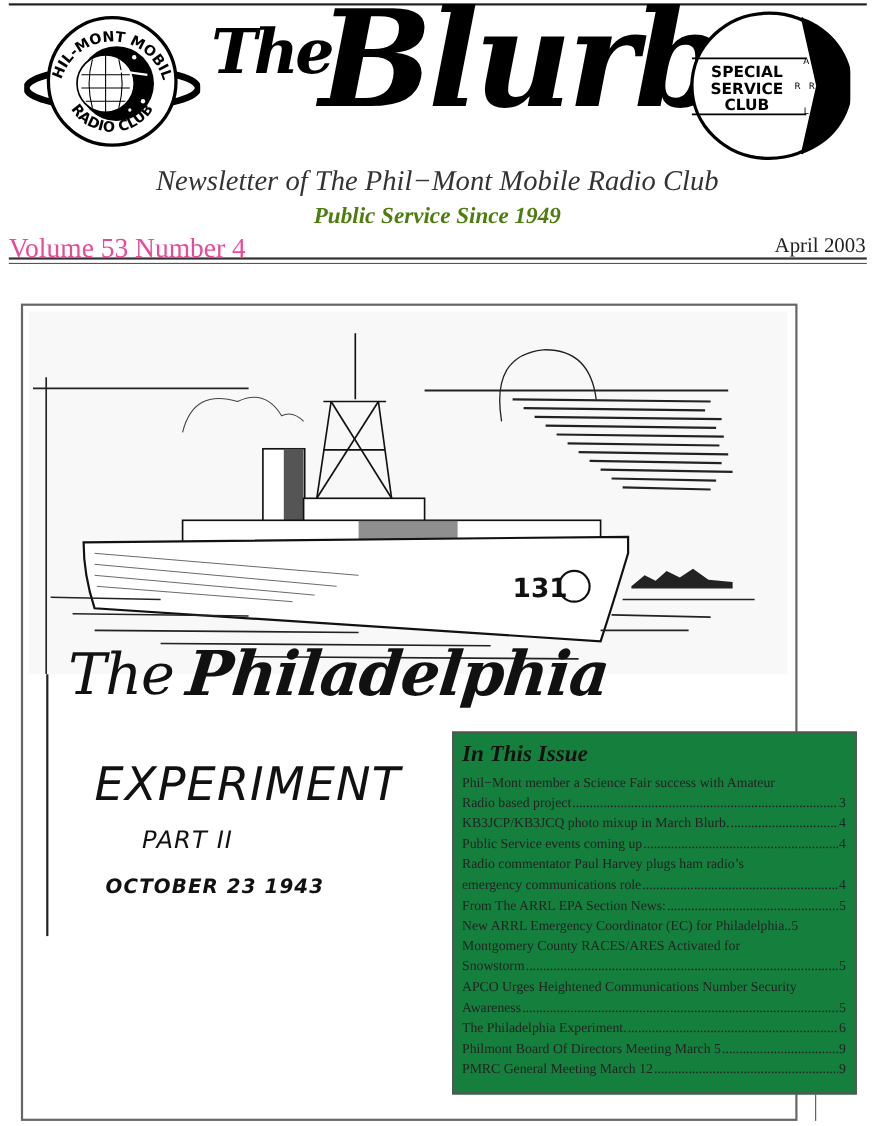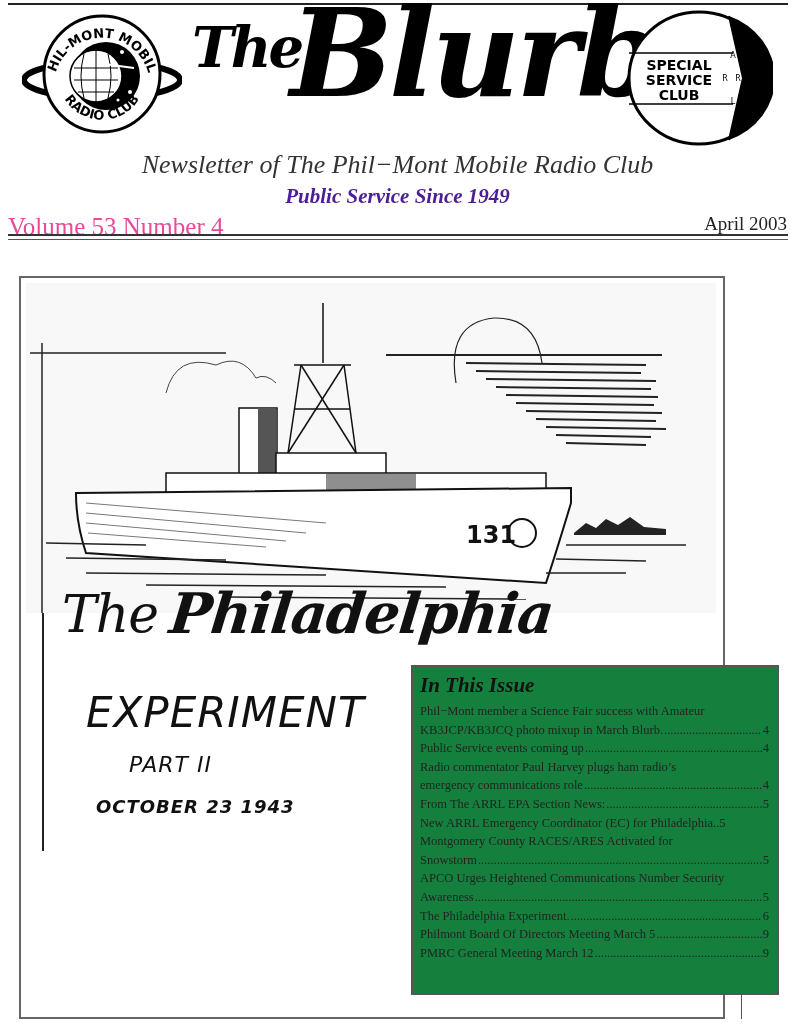--- a/index.html
+++ b/index.html
@@ -4,21 +4,21 @@
 <style>
   html, body { margin:0; padding:0; background:#fff; }
   body { width:795px; height:1024px; position:relative; overflow:hidden; font-family:"Liberation Serif", serif; color:#111; }
   .abs { position:absolute; }
   .top-rule { left:8px; top:3px; width:780px; height:2px; background:#222; }
   .logo-left { left:22px; top:8px; width:160px; height:130px; }
   .logo-right { left:625px; top:8px; width:148px; height:140px; }
   .masthead-the { left:192px; top:14px; font-family:"DejaVu Serif", serif; font-style:italic; font-weight:bold; font-size:56px; letter-spacing:-3px; color:#000; }
   .masthead-title { left:290px; top:-8px; font-family:"DejaVu Serif", serif; font-style:italic; font-weight:bold; font-size:122px; letter-spacing:-4px; color:#000; line-height:1; }
   .subtitle { left:0; width:795px; top:150px; text-align:center; font-family:"Liberation Serif", serif; font-style:italic; font-size:26px; color:#333; }
-  .tagline { left:0; width:795px; top:184px; text-align:center; font-family:"Liberation Serif", serif; font-style:italic; font-weight:bold; font-size:21px; color:#4c1d95; }
+  .tagline { left:0; width:795px; top:184px; text-align:center; font-family:"Liberation Serif", serif; font-style:italic; font-weight:bold; font-size:21px; color:#4d7c0f; }
   .volume { left:8px; top:213px; font-size:25px; color:#ec4899; }
   .date { right:8px; top:213px; font-size:19px; color:#222; }
   .rule-double { left:8px; top:234px; width:780px; height:6px; border-top:2px solid #333; border-bottom:1px solid #555; box-sizing:border-box; }
   .cover-frame { left:19px; top:276px; width:706px; height:743px; border:2px solid #666; box-sizing:border-box; background:#fff; }
   .cover-title-the { left:62px; top:584px; font-family:"DejaVu Serif", serif; font-style:italic; font-size:52px; color:#111; letter-spacing:-1px; }
   .cover-title-phila { left:170px; top:580px; font-family:"DejaVu Serif", serif; font-style:italic; font-weight:bold; font-size:56px; color:#111; letter-spacing:-1px; transform:skewX(-6deg); }
   .cover-experiment { left:86px; top:688px; font-family:"DejaVu Sans", sans-serif; font-style:italic; font-size:42px; color:#111; letter-spacing:1px; }
   .cover-part { left:88px; top:752px; font-family:"DejaVu Sans", sans-serif; font-style:italic; font-size:22px; color:#111; letter-spacing:1px;margin-left:41px; }
   .cover-date { left:96px; top:796px; font-family:"DejaVu Sans", sans-serif; font-style:italic; font-weight:bold; font-size:18px; color:#111; letter-spacing:1px; }
   .toc { left:411px; top:665px; width:368px; height:330px; border:2px solid #555; box-sizing:border-box; background:#15803d; padding:6px 8px 4px 7px; }
@@ -150,20 +150,25 @@
 <div class="abs cover-title-phila">Philadelphia</div>
 <div class="abs cover-experiment">EXPERIMENT</div>
 <div class="abs cover-part">PART II</div>
 <div class="abs cover-date">OCTOBER 23 1943</div>
 
 <div class="abs toc">
   <div class="toc-heading">In This Issue</div>
 
   <div class="toc-entry">
     <div>Phil−Mont member a Science Fair success with Amateur</div>
+    <div class="toc-line">
+        <span class="txt">Radio based project </span>
+        <span class="dots"></span>
+        <span class="pg">3</span>
+      </div>
   </div>
   <div class="toc-entry">
     <div class="toc-line">
         <span class="txt">KB3JCP/KB3JCQ photo mixup in March Blurb.</span>
         <span class="dots"></span>
         <span class="pg">4</span>
       </div>
   </div>
   <div class="toc-entry">
     <div class="toc-line">

